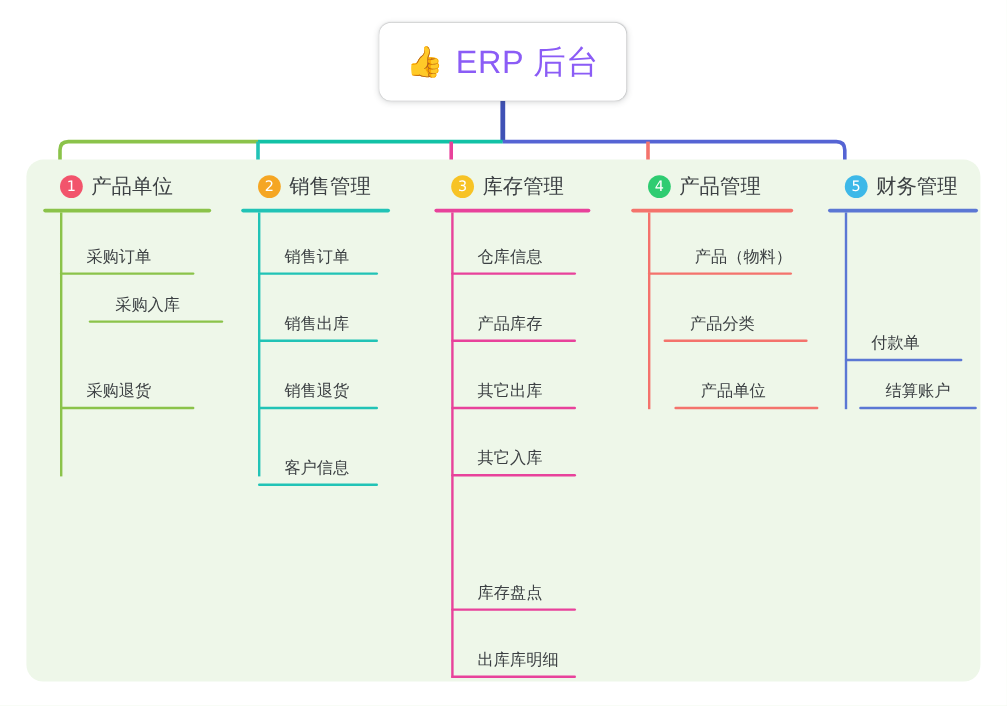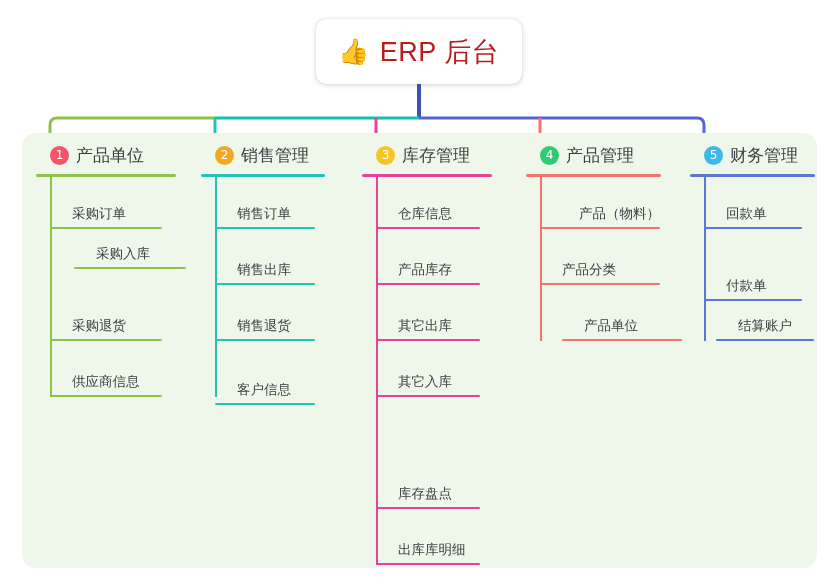--- a/index.html
+++ b/index.html
@@ -15,21 +15,21 @@
   
   .title-card{
     position:absolute;left:316px;top:19px;width:206px;height:65px;
     background:#ffffff;border-radius:10px;
     box-shadow:0 1px 5px rgba(60,64,67,.22),0 0 1px rgba(60,64,67,.25);
     display:flex;align-items:center;justify-content:center;
     box-sizing:border-box;
   }
   .title-inner{display:flex;align-items:center;gap:10px;}
   .title-emoji{font-size:25px;line-height:1;font-family:"DejaVu Sans",sans-serif;}
-  .title-text{font-size:27px;color:#b91c1c;letter-spacing:.5px;white-space:nowrap;}
+  .title-text{font-size:27px;color:#8b5cf6;letter-spacing:.5px;white-space:nowrap;}
 
   
   .panel{
     position:absolute;left:22px;top:133px;width:795px;height:435px;
     background:#eef7e9;border-radius:14px;
   }
 
   
   .col{position:absolute;top:142px;}
   .col-head{display:flex;align-items:center;gap:7px;height:26px;padding-left:14px;}
@@ -88,24 +88,20 @@
             <div class="item-rule" style="background: rgb(139, 195, 74);"></div>
           </div>
           <div class="item" style="top: 68px; width: 112px; margin-left: 24px;">
             <div class="item-label">采购入库</div>
             <div class="item-rule" style="background: rgb(139, 195, 74);"></div>
           </div>
           <div class="item" style="top: 140px; width: 112px;">
             <div class="item-label">采购退货</div>
             <div class="item-rule" style="background: rgb(139, 195, 74);"></div>
           </div>
-          <div class="item" style="top: 196px; width: 112px;">
-            <div class="item-label">供应商信息</div>
-            <div class="item-rule" style="background: rgb(139, 195, 74);"></div>
-          </div>
         </div>
       </div>
       <div class="col" style="left: 201px; width: 124px;">
         <div class="col-head">
           <span class="badge" style="background: rgb(245, 166, 35);">2</span>
           <span class="col-title">销售管理</span>
         </div>
         <div class="head-rule" style="background: rgb(33, 195, 182); width: 124px;"></div>
         <div class="col-body" style="height: 222px;">
           <div class="spine" style="background: rgb(33, 195, 182); height: 220px;"></div>
@@ -166,42 +162,38 @@
           <span class="badge" style="background: rgb(46, 204, 113);">4</span>
           <span class="col-title">产品管理</span>
         </div>
         <div class="head-rule" style="background: rgb(244, 115, 108); width: 135px;"></div>
         <div class="col-body" style="height: 166px;">
           <div class="spine" style="background: rgb(244, 115, 108); height: 164px;"></div>
           <div class="item" style="top: 28px; width: 120px; text-align: right;">
             <div class="item-label">产品（物料）</div>
             <div class="item-rule" style="background: rgb(244, 115, 108);"></div>
           </div>
-          <div class="item" style="top: 84px; width: 120px;">
+          <div class="item" style="top: 84px; width: 120px; margin-left: 13px;">
             <div class="item-label">产品分类</div>
             <div class="item-rule" style="background: rgb(244, 115, 108);"></div>
           </div>
           <div class="item" style="top: 140px; width: 120px; padding-left: 22px;">
             <div class="item-label">产品单位</div>
             <div class="item-rule" style="background: rgb(244, 115, 108);"></div>
           </div>
         </div>
       </div>
       <div class="col" style="left: 690px; width: 125px;">
         <div class="col-head">
           <span class="badge" style="background: rgb(61, 184, 232);">5</span>
           <span class="col-title">财务管理</span>
         </div>
         <div class="head-rule" style="background: rgb(91, 119, 212); width: 125px;"></div>
         <div class="col-body" style="height: 166px;">
           <div class="spine" style="background: rgb(91, 119, 212); height: 164px;"></div>
-          <div class="item" style="top: 28px; width: 98px;">
-            <div class="item-label">回款单</div>
-            <div class="item-rule" style="background: rgb(91, 119, 212);"></div>
-          </div>
           <div class="item" style="top: 100px; width: 98px;">
             <div class="item-label">付款单</div>
             <div class="item-rule" style="background: rgb(91, 119, 212);"></div>
           </div>
           <div class="item" style="top: 140px; width: 98px; margin-left: 12px;">
             <div class="item-label">结算账户</div>
             <div class="item-rule" style="background: rgb(91, 119, 212);"></div>
           </div>
         </div>
       </div>

